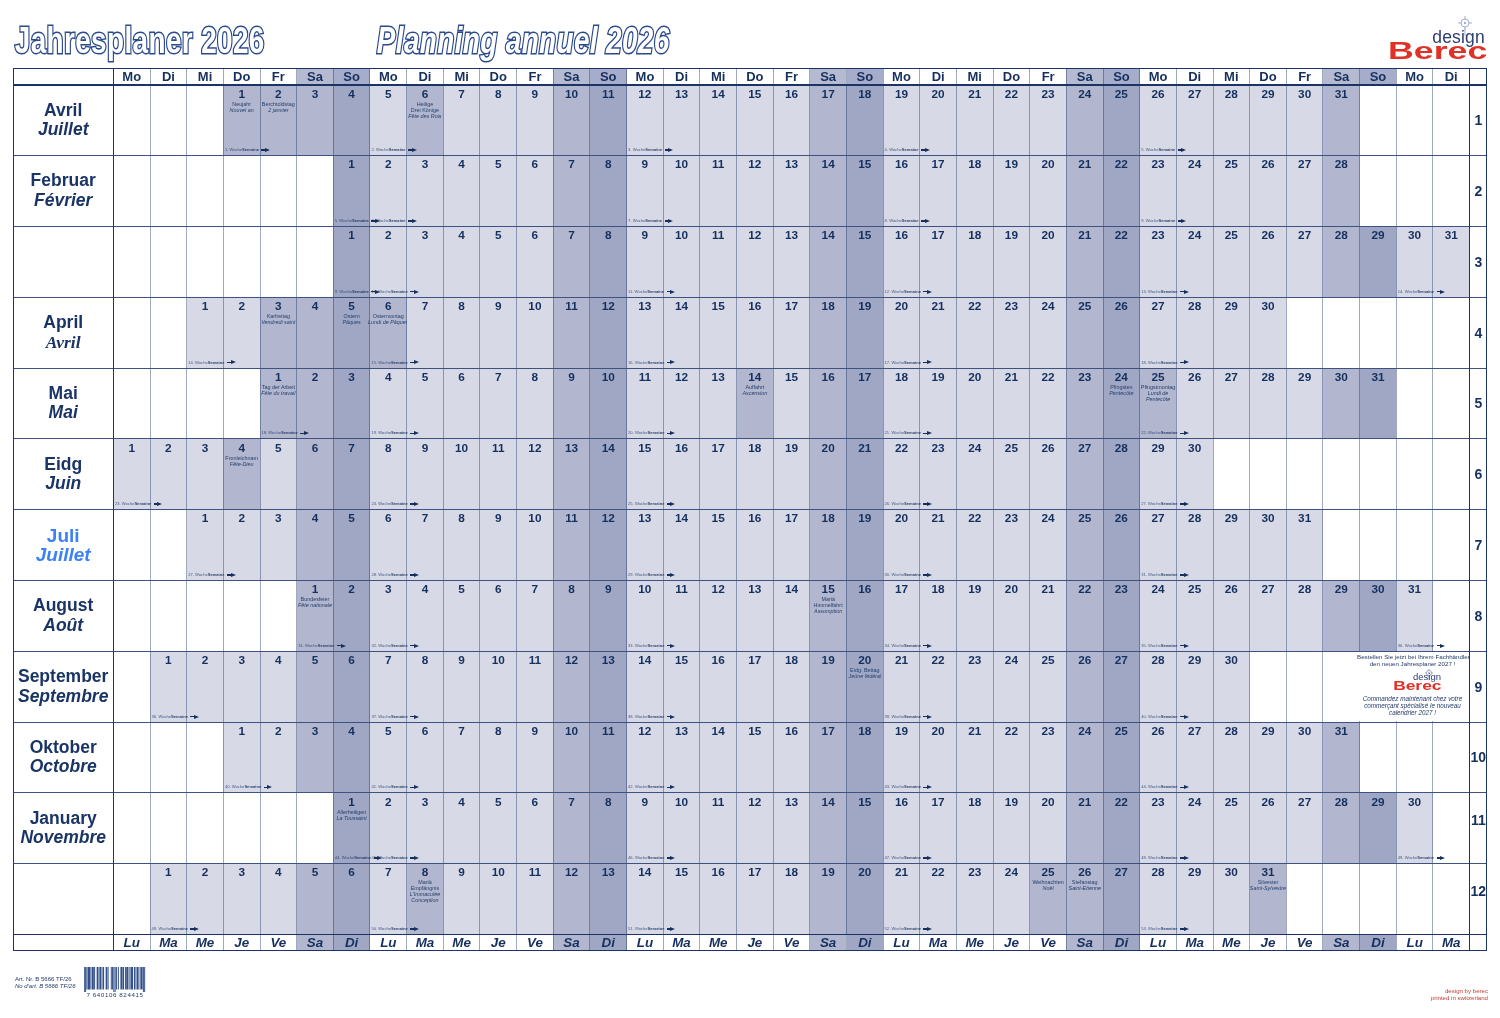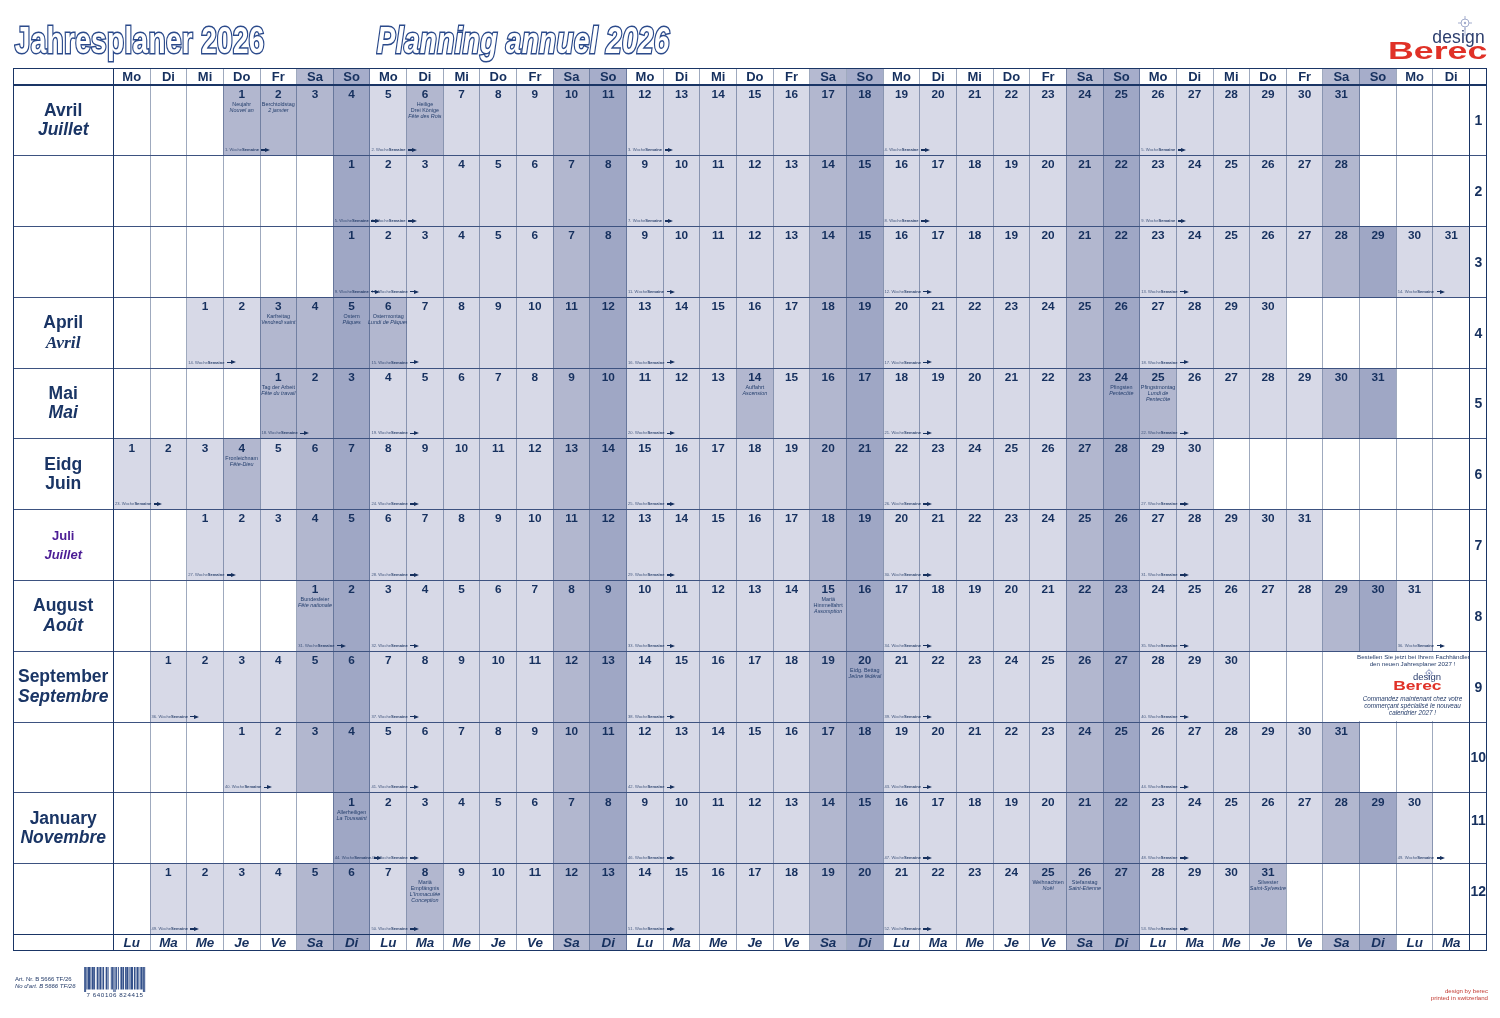--- a/index.html
+++ b/index.html
@@ -186,20 +186,24 @@
     </div>
 <div class="abs" style="left:1322.98px;top:84.8px;width:36.65px;height:70.8px;background:rgba(177,182,206,0.99);text-align:center;">
       <div class="num" style="font-size:11.8px;padding-top:1.8px;">31</div>
     </div>
 <div class="wkm" style="left:224.9px;top:147.1px;"><span style="opacity:.8;">1. Woche</span><span style="font-weight:bold;opacity:.9;">Semaine</span><span class="tail"></span><span class="ar"></span></div>
 <div class="wkm" style="left:371.5px;top:147.1px;"><span style="opacity:.8;">2. Woche</span><span style="font-weight:bold;opacity:.9;">Semaine</span><span class="tail"></span><span class="ar"></span></div>
 <div class="wkm" style="left:628.1px;top:147.1px;"><span style="opacity:.8;">3. Woche</span><span style="font-weight:bold;opacity:.9;">Semaine</span><span class="tail"></span><span class="ar"></span></div>
 <div class="wkm" style="left:884.6px;top:147.1px;"><span style="opacity:.8;">4. Woche</span><span style="font-weight:bold;opacity:.9;">Semaine</span><span class="tail"></span><span class="ar"></span></div>
 <div class="wkm" style="left:1141.2px;top:147.1px;"><span style="opacity:.8;">5. Woche</span><span style="font-weight:bold;opacity:.9;">Semaine</span><span class="tail"></span><span class="ar"></span></div>
 
+<div class="abs" style="left:13.0px;top:155.6px;width:100.4px;height:70.8px;color:#1a3565;font-weight:bold;font-size:17.5px;text-align:center;line-height:19.5px;display:flex;flex-direction:column;justify-content:center;">
+      <div>Februar</div>
+      <div style="font-style:italic;">Février</div>
+    </div>
 <div class="abs" style="left:333.32px;top:155.6px;width:36.65px;height:70.8px;background:rgba(158,166,196,0.99);text-align:center;">
       <div class="num" style="font-size:11.8px;padding-top:1.8px;">1</div>
     </div>
 <div class="abs" style="left:369.98px;top:155.6px;width:36.65px;height:70.8px;background:rgba(215,217,231,0.99);text-align:center;">
       <div class="num" style="font-size:11.8px;padding-top:1.8px;">2</div>
     </div>
 <div class="abs" style="left:406.63px;top:155.6px;width:36.65px;height:70.8px;background:rgba(215,217,231,0.99);text-align:center;">
       <div class="num" style="font-size:11.8px;padding-top:1.8px;">3</div>
     </div>
 <div class="abs" style="left:443.29px;top:155.6px;width:36.65px;height:70.8px;background:rgba(215,217,231,0.99);text-align:center;">
@@ -610,21 +614,21 @@
       <div class="num" style="font-size:11.8px;padding-top:1.8px;">31</div>
     </div>
 <div class="wkm" style="left:261.5px;top:430.4px;"><span style="opacity:.8;">18. Woche</span><span style="font-weight:bold;opacity:.9;">Semaine</span><span class="tail"></span><span class="ar"></span></div>
 <div class="wkm" style="left:371.5px;top:430.4px;"><span style="opacity:.8;">19. Woche</span><span style="font-weight:bold;opacity:.9;">Semaine</span><span class="tail"></span><span class="ar"></span></div>
 <div class="wkm" style="left:628.1px;top:430.4px;"><span style="opacity:.8;">20. Woche</span><span style="font-weight:bold;opacity:.9;">Semaine</span><span class="tail"></span><span class="ar"></span></div>
 <div class="wkm" style="left:884.6px;top:430.4px;"><span style="opacity:.8;">21. Woche</span><span style="font-weight:bold;opacity:.9;">Semaine</span><span class="tail"></span><span class="ar"></span></div>
 <div class="wkm" style="left:1141.2px;top:430.4px;"><span style="opacity:.8;">22. Woche</span><span style="font-weight:bold;opacity:.9;">Semaine</span><span class="tail"></span><span class="ar"></span></div>
 
 <div class="abs" style="left:13.0px;top:438.9px;width:100.4px;height:70.8px;color:#1a3565;font-weight:bold;font-size:17.5px;text-align:center;line-height:19.5px;display:flex;flex-direction:column;justify-content:center;">
       <div>Eidg</div>
-      <div style="">Juin</div>
+      <div style="font-style:italic;">Juin</div>
     </div>
 <div class="abs" style="left:113.40px;top:438.9px;width:36.65px;height:70.8px;background:rgba(215,217,231,0.99);text-align:center;">
       <div class="num" style="font-size:11.8px;padding-top:1.8px;">1</div>
     </div>
 <div class="abs" style="left:150.05px;top:438.9px;width:36.65px;height:70.8px;background:rgba(215,217,231,0.99);text-align:center;">
       <div class="num" style="font-size:11.8px;padding-top:1.8px;">2</div>
     </div>
 <div class="abs" style="left:186.71px;top:438.9px;width:36.65px;height:70.8px;background:rgba(215,217,231,0.99);text-align:center;">
       <div class="num" style="font-size:11.8px;padding-top:1.8px;">3</div>
     </div>
@@ -712,21 +716,21 @@
     </div>
 <div class="abs" style="left:1176.37px;top:438.9px;width:36.65px;height:70.8px;background:rgba(215,217,231,0.99);text-align:center;">
       <div class="num" style="font-size:11.8px;padding-top:1.8px;">30</div>
     </div>
 <div class="wkm" style="left:114.9px;top:501.2px;"><span style="opacity:.8;">23. Woche</span><span style="font-weight:bold;opacity:.9;">Semaine</span><span class="tail"></span><span class="ar"></span></div>
 <div class="wkm" style="left:371.5px;top:501.2px;"><span style="opacity:.8;">24. Woche</span><span style="font-weight:bold;opacity:.9;">Semaine</span><span class="tail"></span><span class="ar"></span></div>
 <div class="wkm" style="left:628.1px;top:501.2px;"><span style="opacity:.8;">25. Woche</span><span style="font-weight:bold;opacity:.9;">Semaine</span><span class="tail"></span><span class="ar"></span></div>
 <div class="wkm" style="left:884.6px;top:501.2px;"><span style="opacity:.8;">26. Woche</span><span style="font-weight:bold;opacity:.9;">Semaine</span><span class="tail"></span><span class="ar"></span></div>
 <div class="wkm" style="left:1141.2px;top:501.2px;"><span style="opacity:.8;">27. Woche</span><span style="font-weight:bold;opacity:.9;">Semaine</span><span class="tail"></span><span class="ar"></span></div>
 
-<div class="abs" style="left:13.0px;top:509.7px;width:100.4px;height:70.8px;color:#4c1d95;font-weight:bold;font-size:13px;text-align:center;line-height:19.5px;display:flex;flex-direction:column;justify-content:center;">
+<div class="abs" style="left:13.0px;top:509.7px;width:100.4px;height:70.8px;color:#3b82f6;font-weight:bold;font-size:19px;text-align:center;line-height:19.5px;display:flex;flex-direction:column;justify-content:center;">
       <div>Juli</div>
       <div style="font-style:italic;">Juillet</div>
     </div>
 <div class="abs" style="left:186.71px;top:509.7px;width:36.65px;height:70.8px;background:rgba(215,217,231,0.99);text-align:center;">
       <div class="num" style="font-size:11.8px;padding-top:1.8px;">1</div>
     </div>
 <div class="abs" style="left:223.36px;top:509.7px;width:36.65px;height:70.8px;background:rgba(215,217,231,0.99);text-align:center;">
       <div class="num" style="font-size:11.8px;padding-top:1.8px;">2</div>
     </div>
 <div class="abs" style="left:260.02px;top:509.7px;width:36.65px;height:70.8px;background:rgba(215,217,231,0.99);text-align:center;">
@@ -1032,20 +1036,24 @@
     </div>
 <div class="abs" style="left:1213.02px;top:651.3px;width:36.65px;height:70.8px;background:rgba(215,217,231,0.99);text-align:center;">
       <div class="num" style="font-size:11.8px;padding-top:1.8px;">30</div>
     </div>
 <div class="wkm" style="left:151.6px;top:713.6px;"><span style="opacity:.8;">36. Woche</span><span style="font-weight:bold;opacity:.9;">Semaine</span><span class="tail"></span><span class="ar"></span></div>
 <div class="wkm" style="left:371.5px;top:713.6px;"><span style="opacity:.8;">37. Woche</span><span style="font-weight:bold;opacity:.9;">Semaine</span><span class="tail"></span><span class="ar"></span></div>
 <div class="wkm" style="left:628.1px;top:713.6px;"><span style="opacity:.8;">38. Woche</span><span style="font-weight:bold;opacity:.9;">Semaine</span><span class="tail"></span><span class="ar"></span></div>
 <div class="wkm" style="left:884.6px;top:713.6px;"><span style="opacity:.8;">39. Woche</span><span style="font-weight:bold;opacity:.9;">Semaine</span><span class="tail"></span><span class="ar"></span></div>
 <div class="wkm" style="left:1141.2px;top:713.6px;"><span style="opacity:.8;">40. Woche</span><span style="font-weight:bold;opacity:.9;">Semaine</span><span class="tail"></span><span class="ar"></span></div>
 
+<div class="abs" style="left:13.0px;top:722.1px;width:100.4px;height:70.8px;color:#1a3565;font-weight:bold;font-size:17.5px;text-align:center;line-height:19.5px;display:flex;flex-direction:column;justify-content:center;">
+      <div>Oktober</div>
+      <div style="font-style:italic;">Octobre</div>
+    </div>
 <div class="abs" style="left:223.36px;top:722.1px;width:36.65px;height:70.8px;background:rgba(215,217,231,0.99);text-align:center;">
       <div class="num" style="font-size:11.8px;padding-top:1.8px;">1</div>
     </div>
 <div class="abs" style="left:260.02px;top:722.1px;width:36.65px;height:70.8px;background:rgba(215,217,231,0.99);text-align:center;">
       <div class="num" style="font-size:11.8px;padding-top:1.8px;">2</div>
     </div>
 <div class="abs" style="left:296.67px;top:722.1px;width:36.65px;height:70.8px;background:rgba(177,182,206,0.99);text-align:center;">
       <div class="num" style="font-size:11.8px;padding-top:1.8px;">3</div>
     </div>
 <div class="abs" style="left:333.32px;top:722.1px;width:36.65px;height:70.8px;background:rgba(158,166,196,0.99);text-align:center;">

